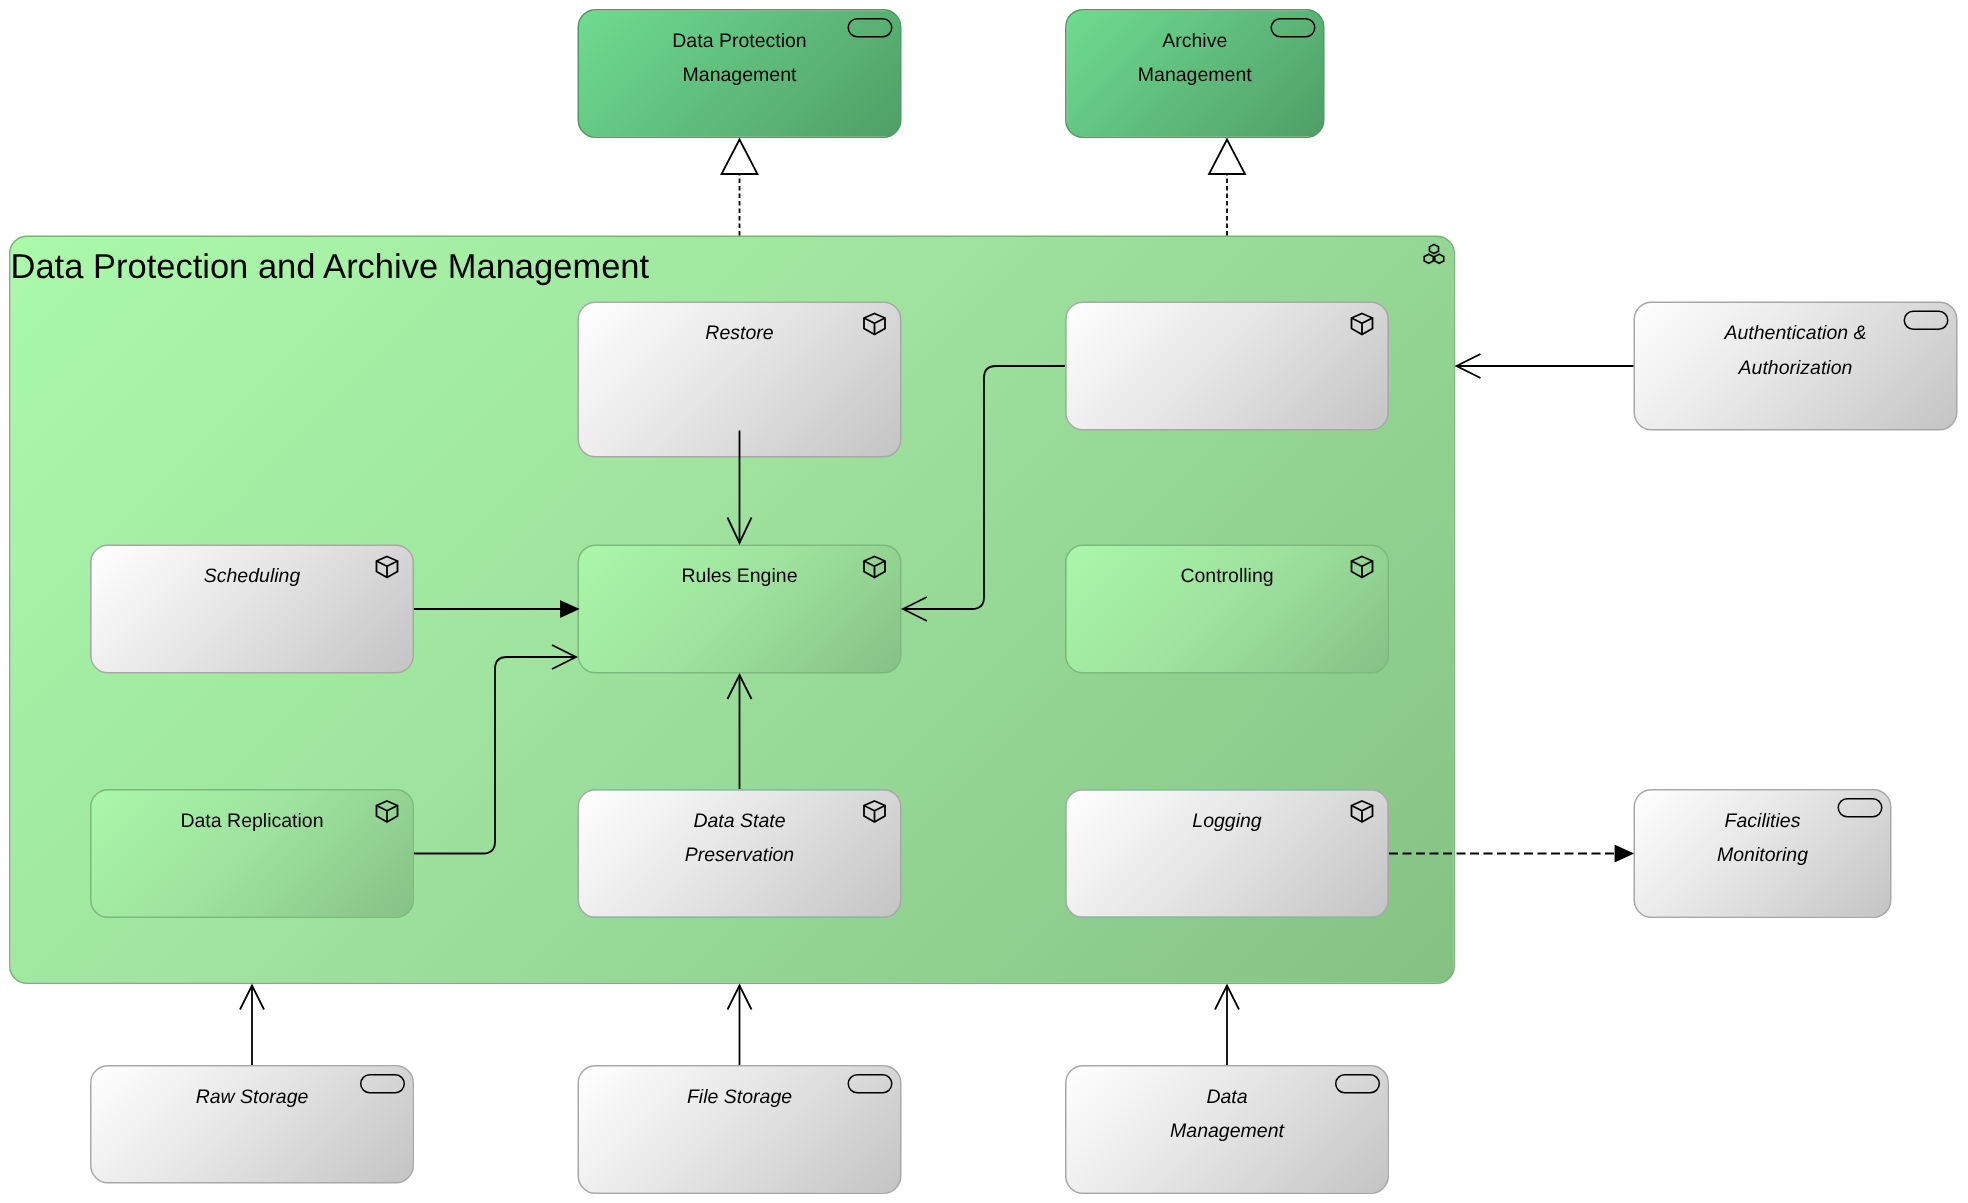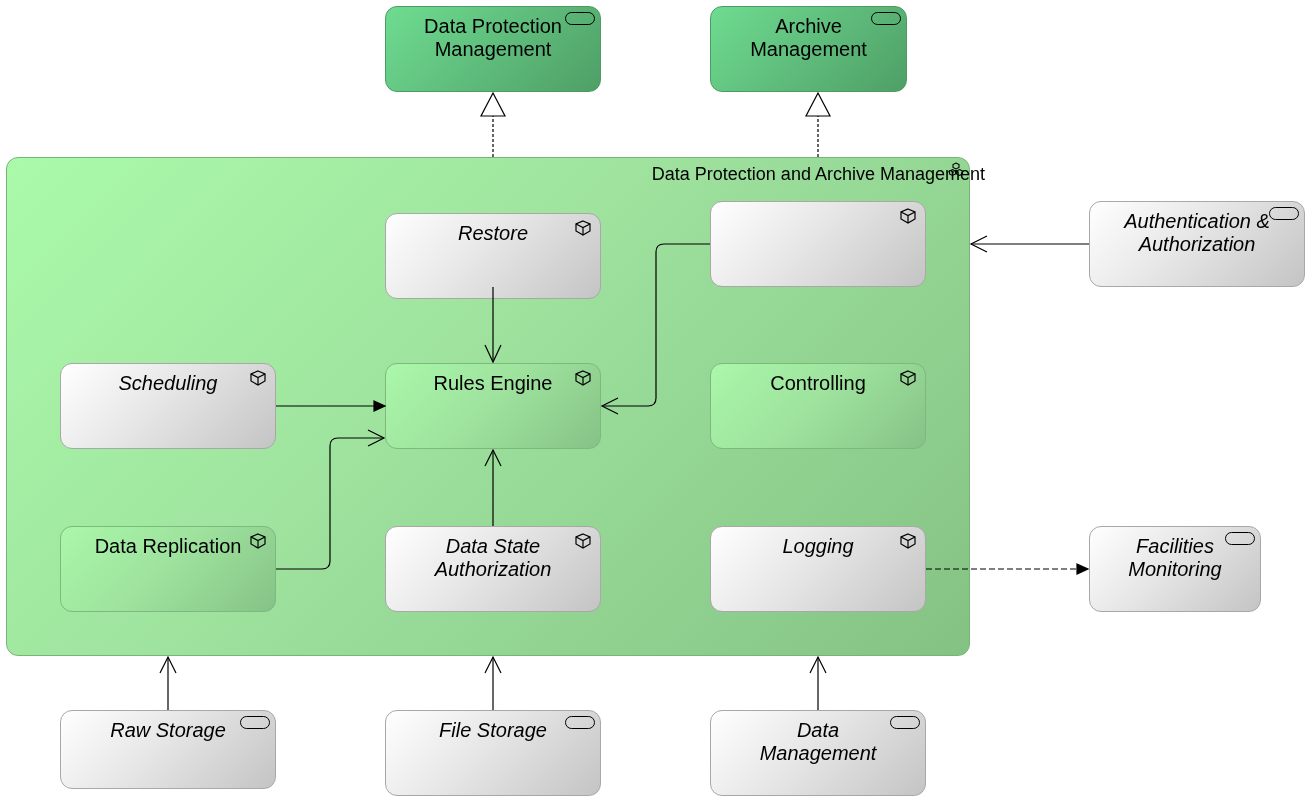--- a/index.html
+++ b/index.html
@@ -1,58 +1,58 @@
 <!DOCTYPE html>
 <html><head>
 <meta charset="utf-8">
 <style>
   html, body { margin:0; padding:0; background:#ffffff; }
   body { width:1312px; height:802px; position:relative; overflow:hidden;
          font-family:"Liberation Sans", sans-serif; }
   .node { position:absolute; box-sizing:border-box; border-radius:12px; border:1.5px solid #a8a8a8; }
   .node .label { position:absolute; left:0; right:0; top:8px; text-align:center;
-                 font-size:20px; line-height:23px; color:#000; padding:0 24px; white-space:pre-line; }
+                 font-size:13px; line-height:23px; color:#000; padding:0 24px; white-space:pre-line; }
   .italic .label { font-style:italic; }
   .grey { background:linear-gradient(135deg,#ffffff 0%,#e6e6e6 45%,#c4c4c4 100%); }
   .lightgreen { background:linear-gradient(135deg,#aaf7aa 0%,#9de19d 50%,#86c286 100%); border-color:#7cb97c; }
   .darkgreen { background:linear-gradient(135deg,#6edc90 0%,#5fbd7c 50%,#4f9f66 100%); border-color:#4f9a63; }
   .group { position:absolute; left:6px; top:157px; width:964px; height:499px; box-sizing:border-box;
            border-radius:12px; border:1.5px solid #78b478;
            background:linear-gradient(135deg,#aafaaa 0%,#9ee29e 45%,#84c284 100%); }
-  .group .title { position:absolute; left:0; width:978px; top:6px; text-align:right; font-size:18px; color:#000; }
+  .group .title { position:absolute; left:0; width:978px; top:6px; text-align:left; font-size:23px; color:#000; }
   .icon { position:absolute; top:6px; right:8px; width:18px; height:16px; }
   .pill { position:absolute; top:5px; right:5px; width:30px; height:13px; border:1.3px solid #000; border-radius:8px; box-sizing:border-box; }
   svg.wires { position:absolute; left:0; top:0; width:1312px; height:802px; pointer-events:none; }
 </style>
 </head>
 <body>
 
 <div class="node darkgreen" style="left:385px;top:6px;width:216px;height:86px;">
   <div class="label">Data Protection
 Management</div>
   <div class="pill"></div>
 </div>
-<div class="node darkgreen" style="left:710px;top:6px;width:197px;height:86px;">
+<div class="node darkgreen" style="left:710px;top:6px;width:173px;height:86px;">
   <div class="label">Archive
 Management</div>
   <div class="pill"></div>
 </div>
 
 <div class="group">
   <div class="title">Data Protection and Archive Management</div>
   <svg class="icon" viewBox="0 0 18 16" style="right:4px;top:4px;">
     <g fill="none" stroke="#000" stroke-width="1.1">
       <path d="M9 1 L12 2.5 L12 5.5 L9 7 L6 5.5 L6 2.5 Z"></path>
       <path d="M5.5 7.5 L8.5 9 L8.5 12 L5.5 13.5 L2.5 12 L2.5 9 Z"></path>
       <path d="M12.5 7.5 L15.5 9 L15.5 12 L12.5 13.5 L9.5 12 L9.5 9 Z"></path>
     </g>
   </svg>
 </div>
 
-<div class="node grey italic" style="left:385px;top:213px;width:216px;height:86px;">
+<div class="node grey italic" style="left:385px;top:201px;width:216px;height:104px;">
   <div class="label">Restore</div>
   <svg class="icon" viewBox="0 0 18 16">
       <g fill="none" stroke="#000" stroke-width="1.2">
         <path d="M9 1 L16 4 L16 11 L9 15 L2 11 L2 4 Z"></path>
         <path d="M2 4 L9 7.5 L16 4 M9 7.5 L9 15"></path>
       </g>
     </svg>
 </div>
 <div class="node grey italic" style="left:710px;top:201px;width:216px;height:86px;">
   <svg class="icon" viewBox="0 0 18 16">
@@ -93,21 +93,21 @@
   <div class="label">Data Replication</div>
   <svg class="icon" viewBox="0 0 18 16">
       <g fill="none" stroke="#000" stroke-width="1.2">
         <path d="M9 1 L16 4 L16 11 L9 15 L2 11 L2 4 Z"></path>
         <path d="M2 4 L9 7.5 L16 4 M9 7.5 L9 15"></path>
       </g>
     </svg>
 </div>
 <div class="node grey italic" style="left:385px;top:526px;width:216px;height:86px;">
   <div class="label">Data State
-Authorization</div>
+Preservation</div>
   <svg class="icon" viewBox="0 0 18 16">
       <g fill="none" stroke="#000" stroke-width="1.2">
         <path d="M9 1 L16 4 L16 11 L9 15 L2 11 L2 4 Z"></path>
         <path d="M2 4 L9 7.5 L16 4 M9 7.5 L9 15"></path>
       </g>
     </svg>
 </div>
 <div class="node grey italic" style="left:710px;top:526px;width:216px;height:86px;">
   <div class="label">Logging</div>
   <svg class="icon" viewBox="0 0 18 16">

